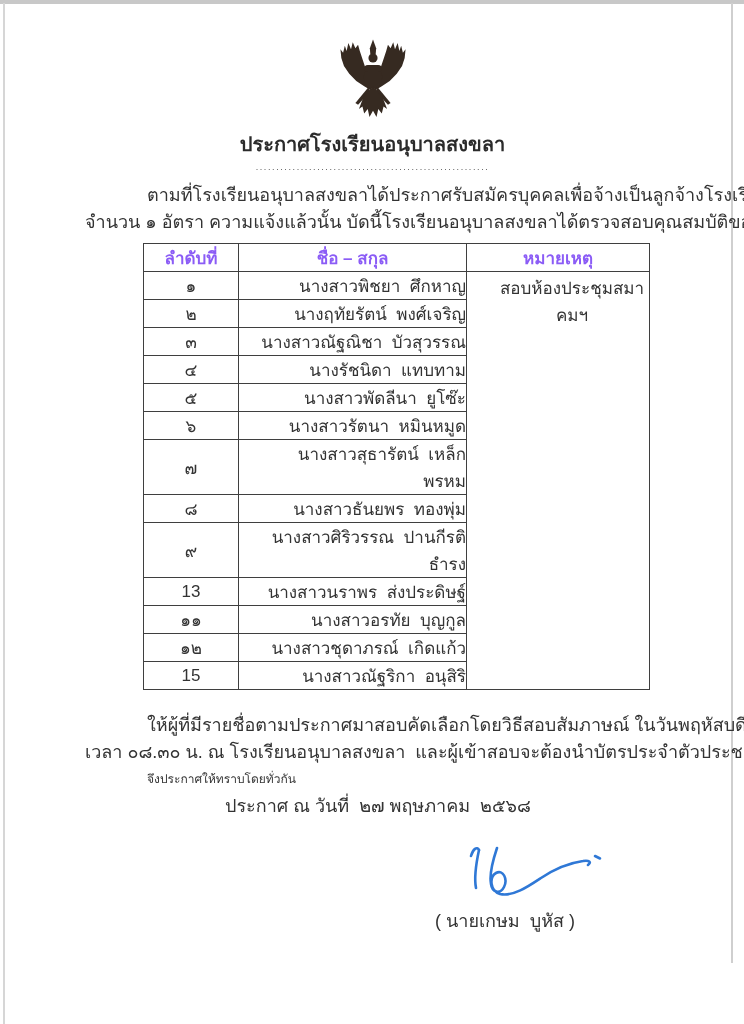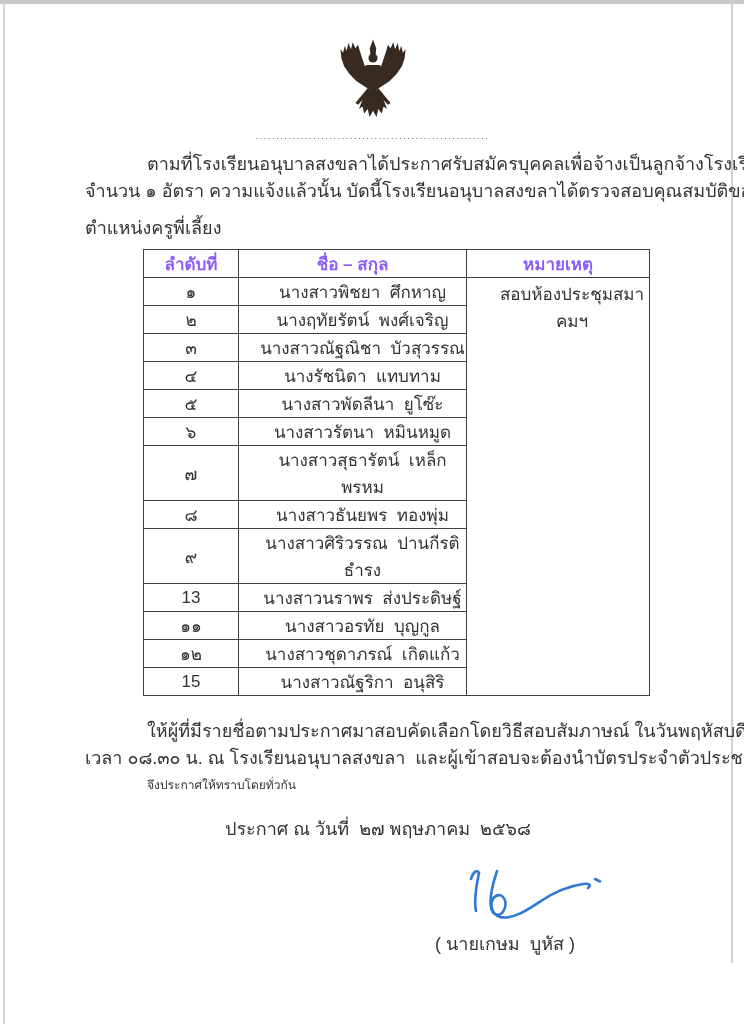--- a/index.html
+++ b/index.html
@@ -36,27 +36,27 @@
     margin-top:7px; margin-left:58px; border-collapse:collapse;
     width:506px; table-layout:fixed; font-size:17px; color:#333;
   }
   table.roster th, table.roster td { border:1px solid #3f3f3f; }
   table.roster th { height:28px; font-size:17px; font-weight:bold; color:#8b5cf6; text-align:center; }
   table.roster td { height:23px; }
   .col-no { width:95px; }
   .col-name { width:228px; }
   .col-remark { width:183px; }
   td.no-cell { text-align:center; }
-  td.name-cell { text-align:center; padding-left:20px; }
+  td.name-cell { text-align:right; padding-left:20px; }
   td.remark-cell { vertical-align:top; text-align:center; padding-top:2px;padding-left:28px; }
 
   .closing { margin-top:22px; font-size:18px; line-height:26.5px; }
   .closing .line { white-space:nowrap; }
   .ack-line { margin-top:1px; font-size:12px; line-height:27px; text-indent:62px; }
-  .date-line { margin-top:17px; padding-left:140px; font-size:18px; line-height:27px; }
+  .date-line { padding-left:140px; font-size:18px; line-height:27px; }
 
   .sig-block { margin-left:270px; margin-top:14px; width:300px; text-align:center; }
   .sig-svg { display:block; margin:0 auto; width:160px; height:72px; transform:translateX(28px); }
   .sig-name { font-size:18px; line-height:26px; margin-top:2px; }
 </style>
 </head>
 <body>
 
 <div class="edge-top"></div>
 <div class="edge-left"></div>
@@ -77,28 +77,28 @@
     <ellipse cx="50" cy="47" rx="10.5" ry="13"></ellipse>
 
     <rect x="40" y="33" width="20" height="8" rx="4"></rect>
 
     <polygon points="45,58 30,76 33,78 47,63"></polygon>
     <polygon points="55,58 70,76 67,78 53,63"></polygon>
 
     <polygon points="50,57 39,70 34,83 38,80 40,88 44,83 46,92 50,85 54,92 56,83 60,88 62,80 66,83 61,70"></polygon>
   </svg>
 
+  <div class="title-line">ประกาศโรงเรียนอนุบาลสงขลา</div>
   <div class="dots">.........................................................</div>
 
   <div class="para">
     <div class="line indent">ตามที่โรงเรียนอนุบาลสงขลาได้ประกาศรับสมัครบุคคลเพื่อจ้างเป็นลูกจ้างโรงเรียน ตำแหน่งครูพี่เลี้ยง</div>
     <div class="line">จำนวน ๑ อัตรา ความแจ้งแล้วนั้น บัดนี้โรงเรียนอนุบาลสงขลาได้ตรวจสอบคุณสมบัติของผู้สมัครเรียบร้อยแล้วและ</div>
   </div>
 
-  <div class="section-label">ตำแหน่งครูพี่เลี้ยง</div>
 
   <table class="roster">
     <colgroup>
         <col class="col-no">
         <col class="col-name">
         <col class="col-remark">
       </colgroup>
     <thead>
       <tr>
         <th>ลำดับที่</th>

